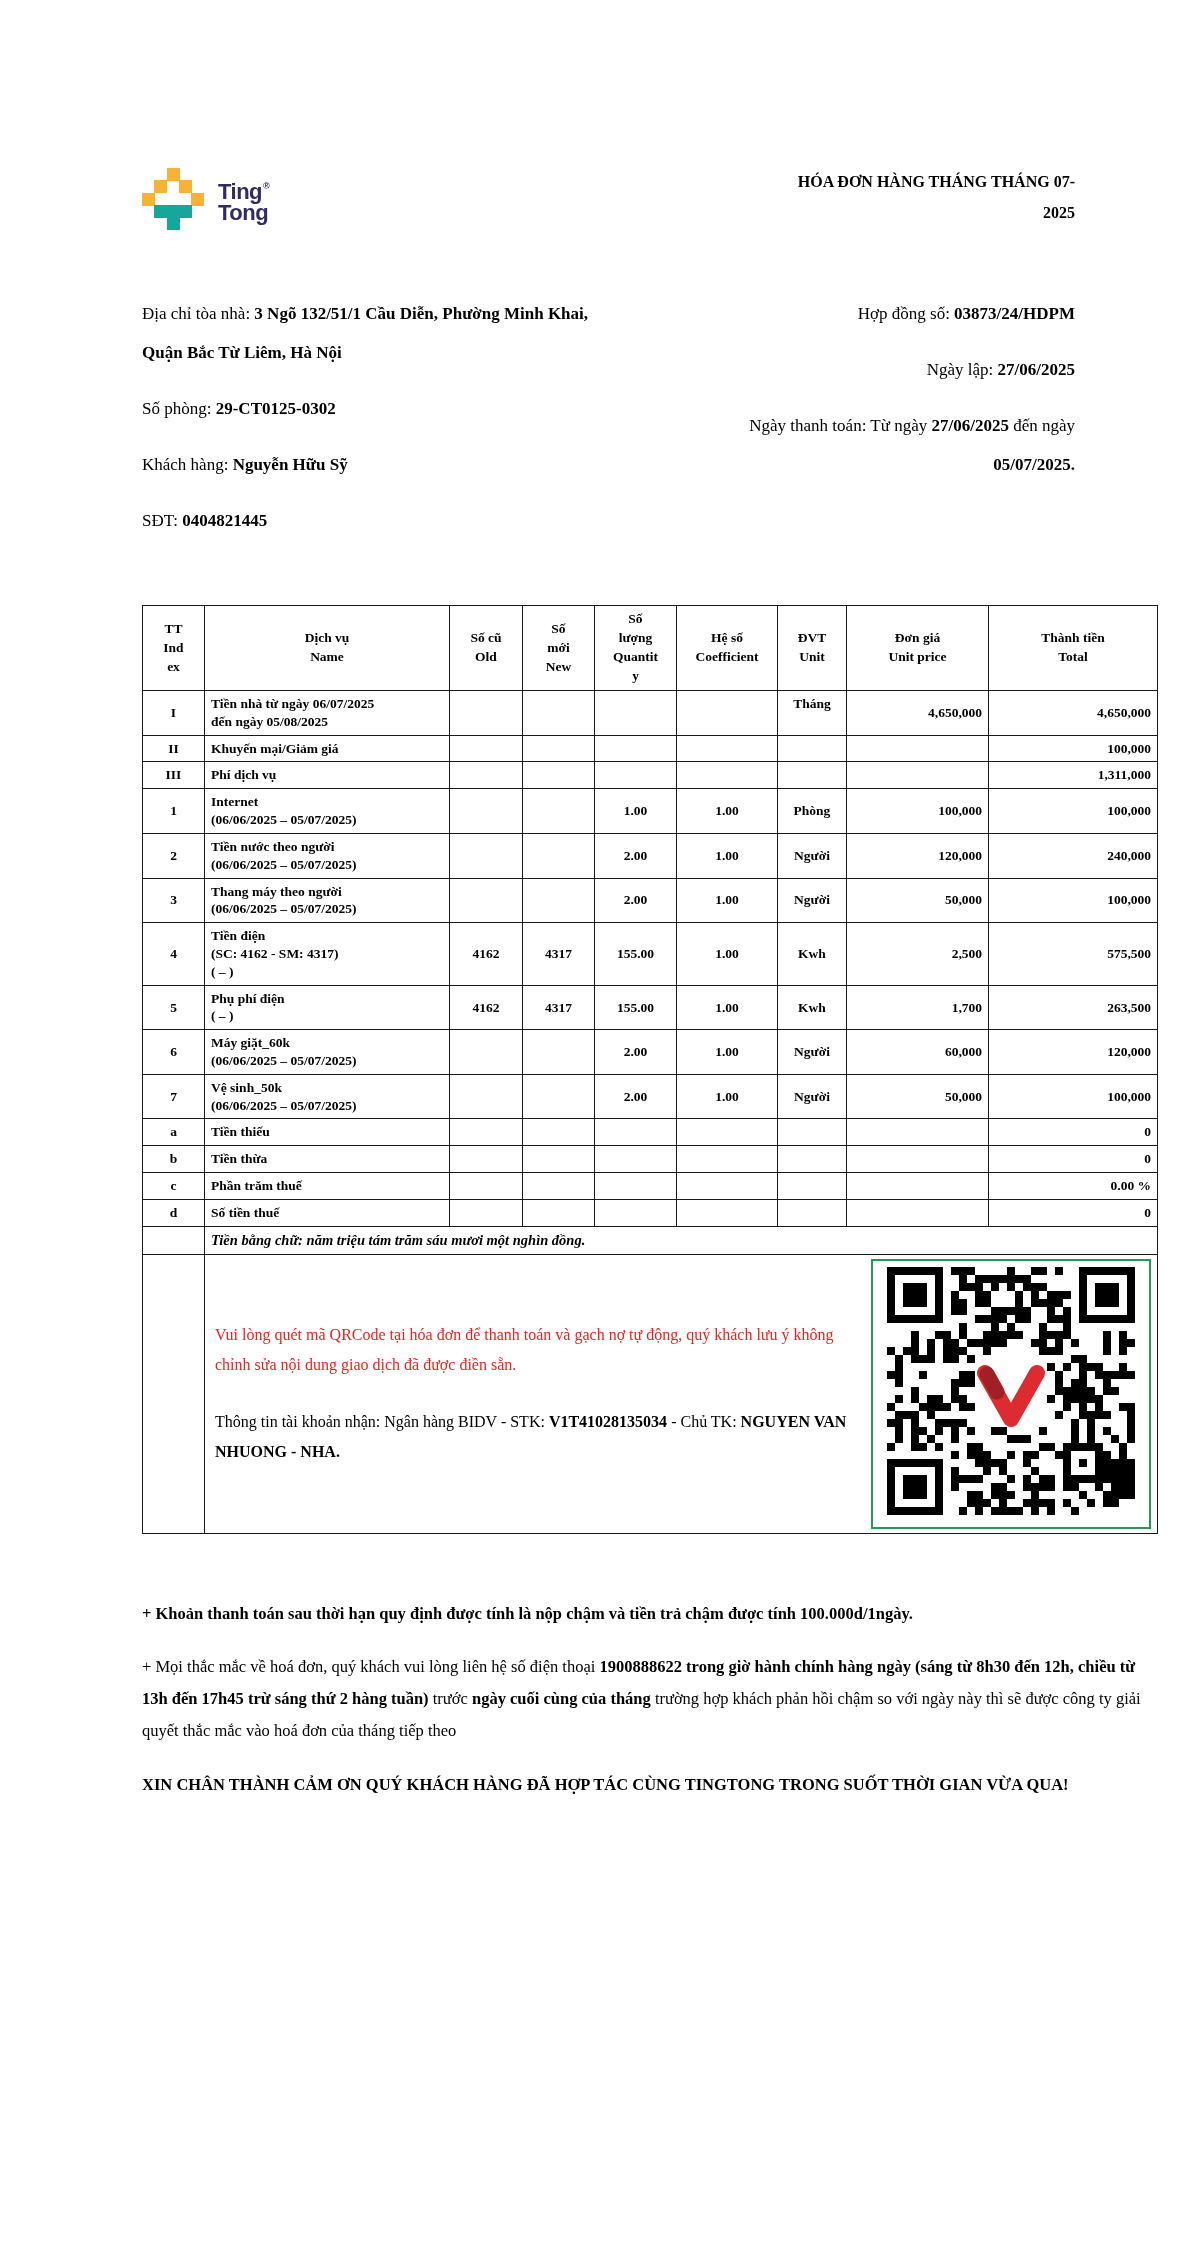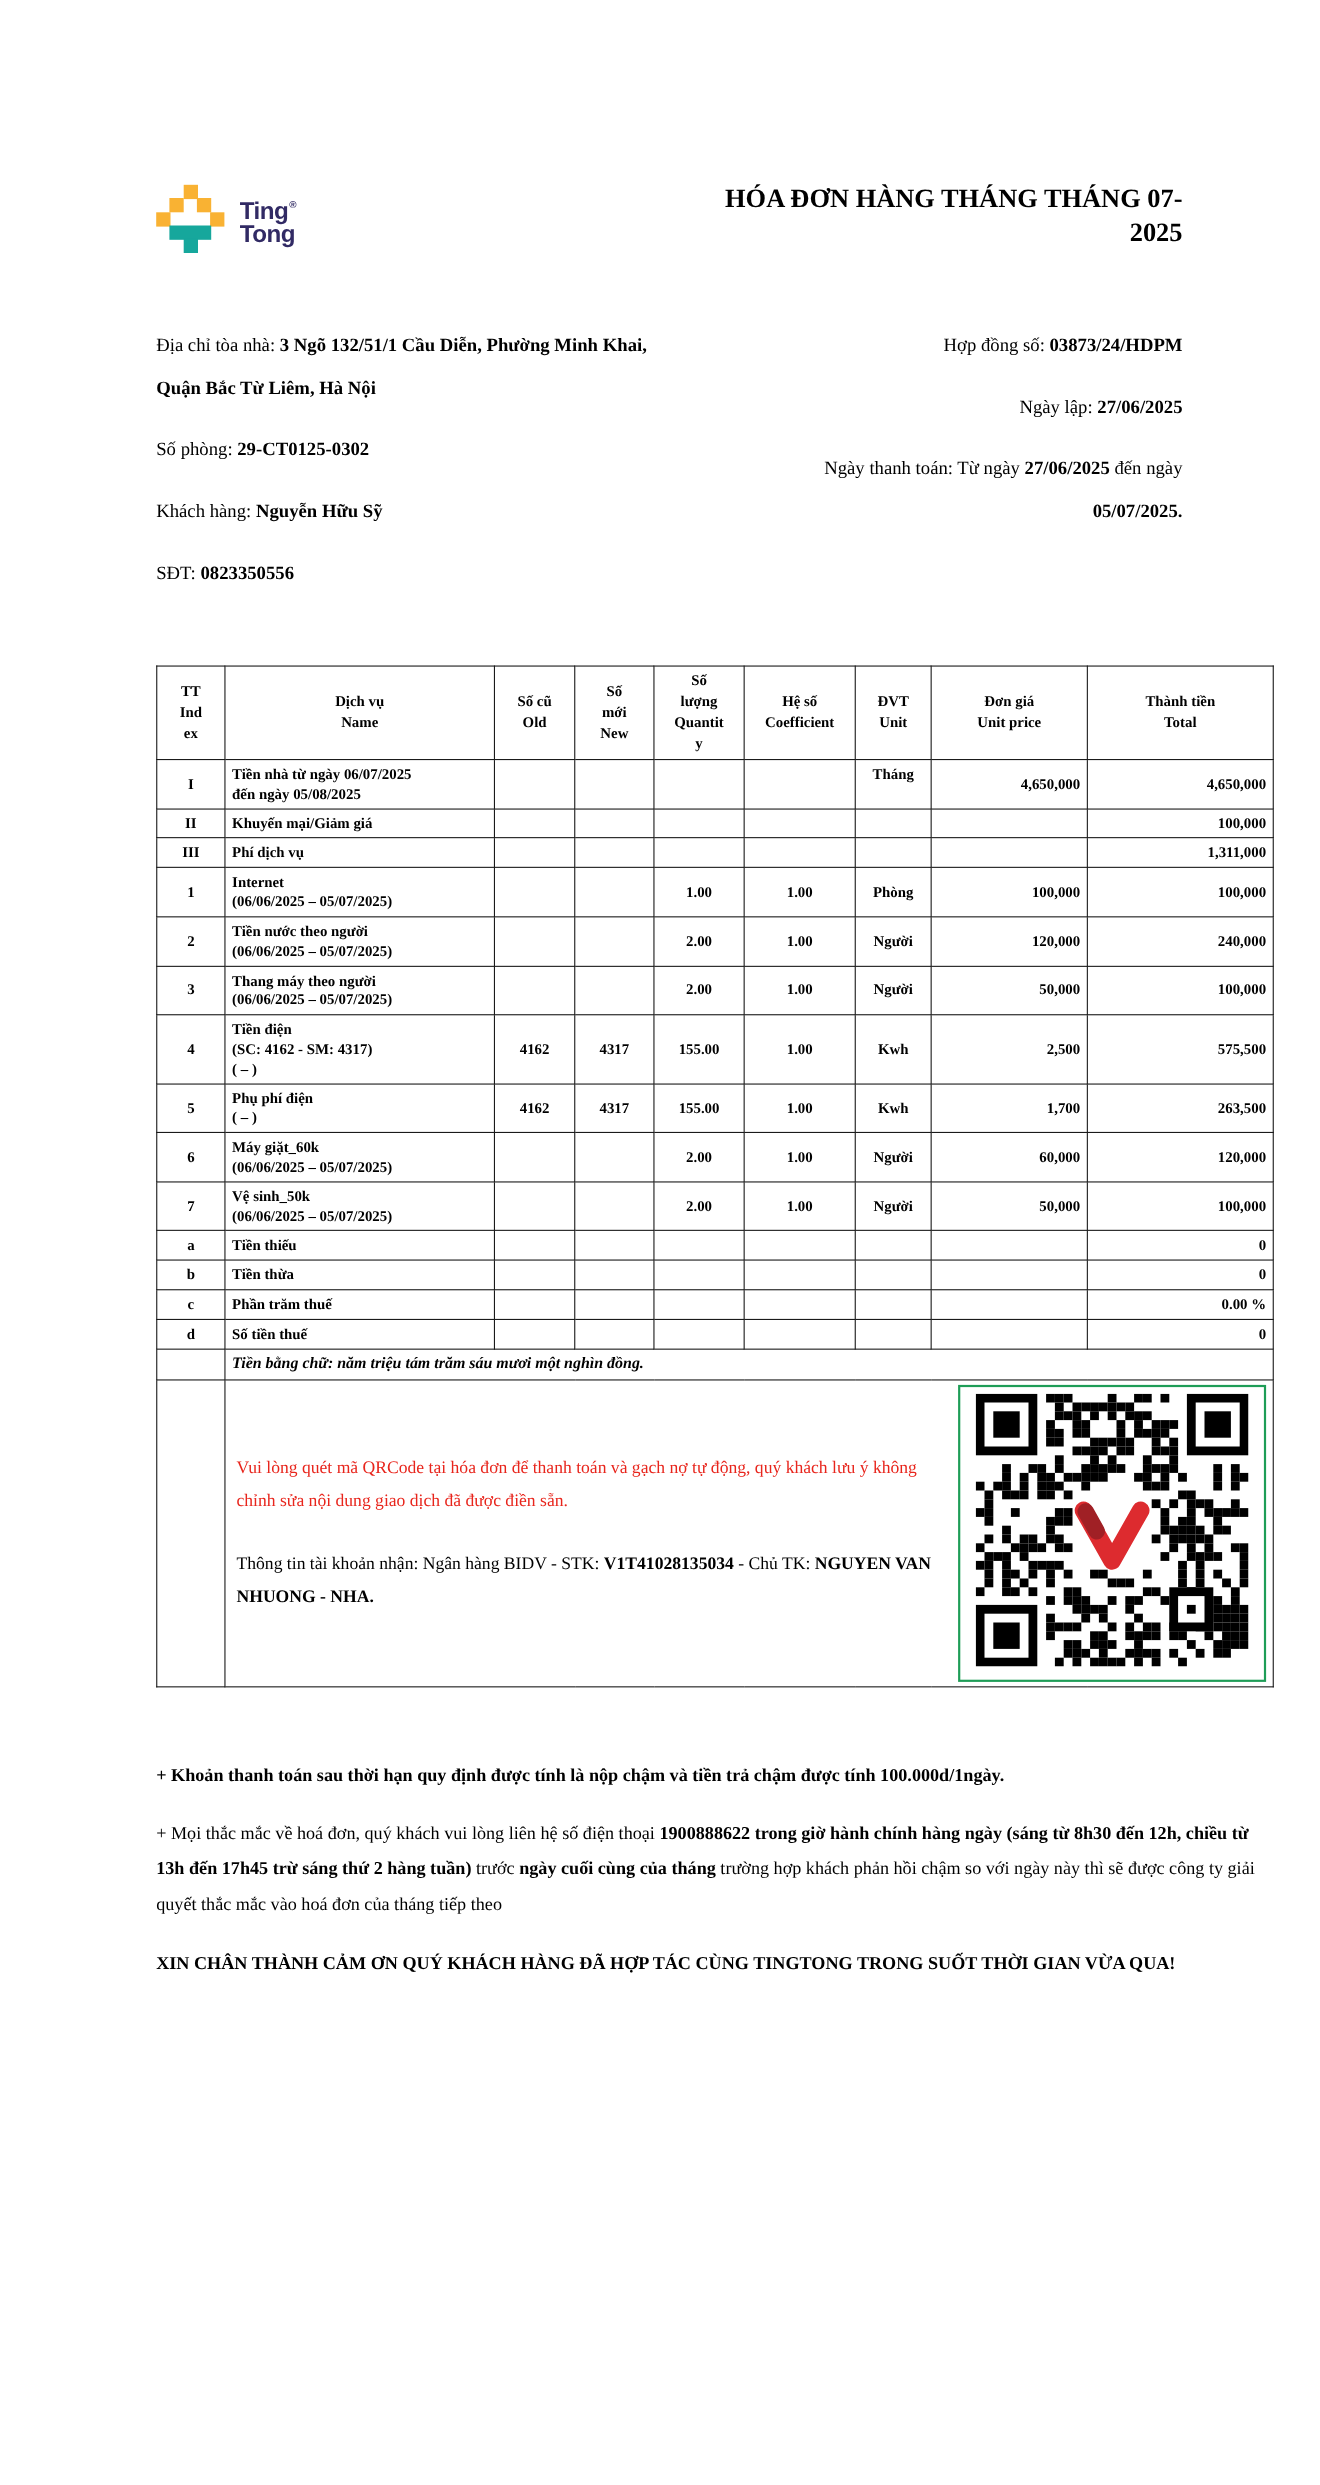--- a/index.html
+++ b/index.html
@@ -13,21 +13,21 @@
   .header{display:flex;align-items:flex-start;}
   .logo{display:flex;align-items:center;gap:14px;margin-top:2px;}
   .logo-mark{position:relative;width:62px;height:62px;flex:0 0 auto;}
   .logo-mark i{position:absolute;width:13px;height:13px;left:calc(var(--c)*12.3px);top:calc(var(--r)*12.3px);}
   .logo-mark i.y{background:var(--brand-yellow);}
   .logo-mark i.t{background:var(--brand-teal);}
   .logo-mark i.bar{width:38px;}
   .logo-text{font-family:"Liberation Sans",sans-serif;font-weight:bold;font-size:22px;
     line-height:21px;color:var(--brand-navy);letter-spacing:-0.5px;}
   .logo-text sup{font-size:9px;font-weight:bold;vertical-align:10px;margin-left:1px;}
-  .title{margin-left:auto;text-align:right;padding-right:82px;font-weight:bold;font-size:24px;line-height:31px;}
+  .title{margin-left:auto;text-align:right;padding-right:82px;font-weight:bold;font-size:16px;line-height:31px;}
 
   
   .info{display:flex;justify-content:space-between;margin-top:64px;padding-right:82px;}
   .info p{margin:0 0 17px 0;line-height:2.3;font-size:17px;}
   .info-left{width:512px;}
   .info-right{width:390px;text-align:right;}
   .b{font-weight:bold;}
   .it{font-style:italic;}
 
   
@@ -89,21 +89,21 @@
       <div>HÓA ĐƠN HÀNG THÁNG THÁNG 07-</div>
       <div>2025</div>
     </div>
   </div>
 
   <div class="info">
     <div class="info-left">
       <p><span>Địa chỉ tòa nhà: </span><span class="b">3 Ngõ 132/51/1 Cầu Diễn, Phường Minh Khai,</span><br><span class="b">Quận Bắc Từ Liêm, Hà Nội</span></p>
       <p><span>Số phòng: </span><span class="b">29-CT0125-0302</span></p>
       <p><span>Khách hàng: </span><span class="b">Nguyễn Hữu Sỹ</span></p>
-      <p><span>SĐT: </span><span class="b">0823350556</span></p>
+      <p><span>SĐT: </span><span class="b">0404821445</span></p>
     </div>
     <div class="info-right">
       <p><span>Hợp đồng số: </span><span class="b">03873/24/HDPM</span></p>
       <p><span>Ngày lập: </span><span class="b">27/06/2025</span></p>
       <p><span>Ngày thanh toán: Từ ngày </span><span class="b">27/06/2025</span><span> đến ngày </span><br><span class="b">05/07/2025.</span></p>
     </div>
   </div>
 
   <table class="inv">
     <colgroup>

